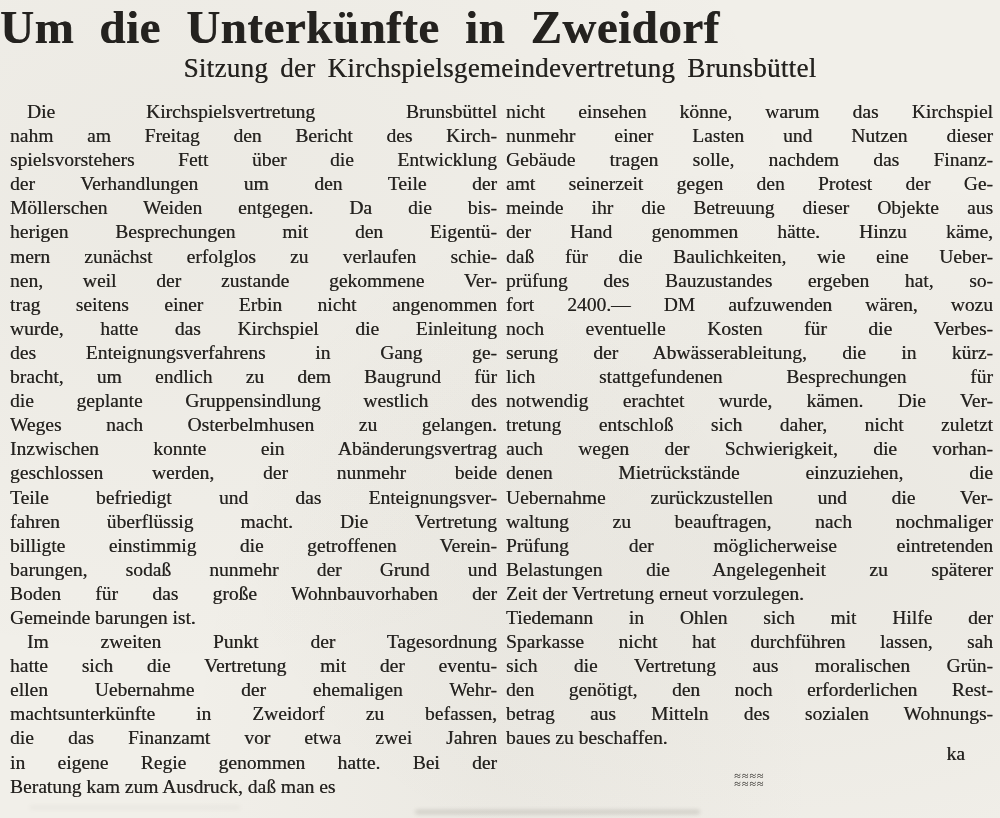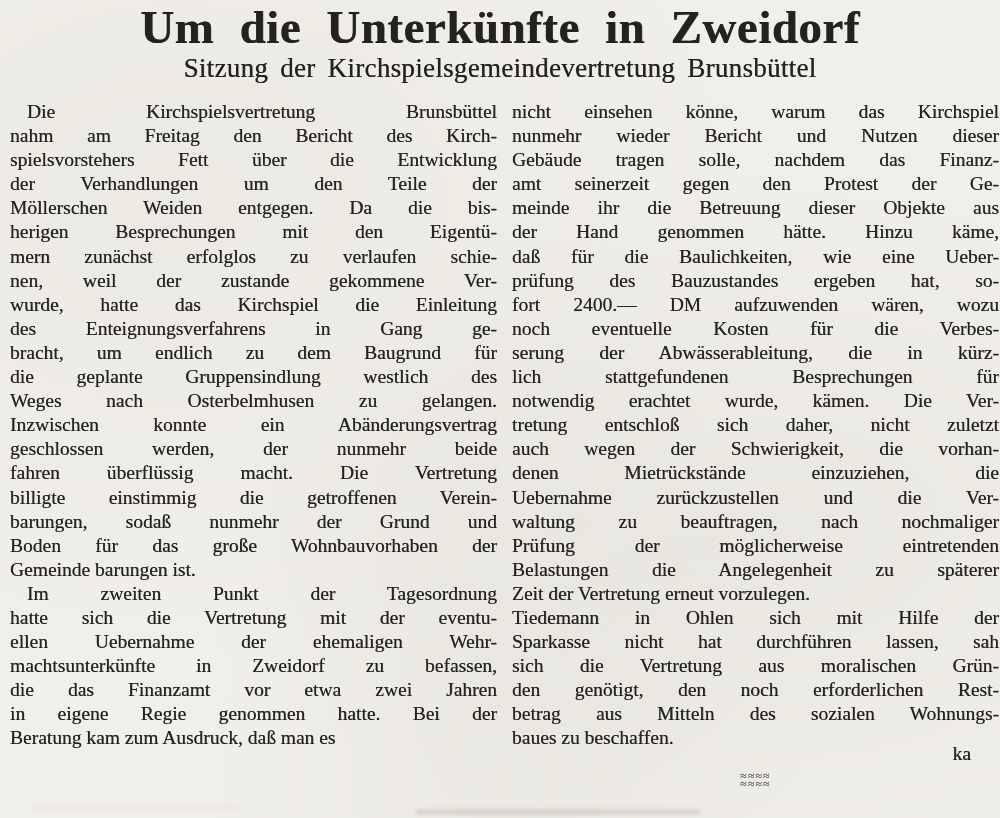--- a/index.html
+++ b/index.html
@@ -10,35 +10,35 @@
     background-image:
       radial-gradient(ellipse at 18% 25%, rgba(90,85,70,0.035), transparent 55%),
       radial-gradient(ellipse at 78% 65%, rgba(90,85,70,0.05), transparent 50%),
       radial-gradient(ellipse at 50% 95%, rgba(90,85,70,0.04), transparent 45%);
     overflow:hidden;
     font-family:"Liberation Serif", serif;
     color:var(--ink,#24221f);
   }
   .headline {
     position:absolute; top:0; left:0; width:100%;
-    margin:0; text-align:center;
+    margin:0; text-align:left;
     font-size:47px; font-weight:bold;
     letter-spacing:0.5px; word-spacing:13px;
     text-shadow:0.5px 0.3px 0 rgba(25,23,20,0.75);
   }
   .subheadline {
     position:absolute; top:53px; left:0; width:100%;
     margin:0; text-align:center;
     font-size:27px; font-weight:normal;
     letter-spacing:0.3px; word-spacing:5px;
     text-shadow:0.4px 0.2px 0 rgba(25,23,20,0.7);
   }
   .columns {
     position:absolute; top:100px; left:10px;
-    display:flex; gap:15px;
+    display:flex; gap:9px;
   }
   .col { width:487px; font-size:19.5px; line-height:24.1px; }
   .line {
     text-align:justify;
     text-align-last:justify;
     text-shadow:0.35px 0.2px 0 rgba(30,28,24,0.65);
   }
   .line.last { text-align-last:left; }
   .line.indent { text-indent:17px; }
   .line.sigline { display:flex; justify-content:space-between; text-align:right; }
@@ -65,44 +65,46 @@
   <div class="columns">
     <div class="col">
         <div class="line indent">Die Kirchspielsvertretung Brunsbüttel</div>
         <div class="line">nahm am Freitag den Bericht des Kirch-</div>
         <div class="line">spielsvorstehers Fett über die Entwicklung</div>
         <div class="line">der Verhandlungen um den Teile der</div>
         <div class="line">Möllerschen Weiden entgegen. Da die bis-</div>
         <div class="line">herigen Besprechungen mit den Eigentü-</div>
         <div class="line">mern zunächst erfolglos zu verlaufen schie-</div>
         <div class="line">nen, weil der zustande gekommene Ver-</div>
+        <div class="line">trag seitens einer Erbin nicht angenommen</div>
         <div class="line">wurde, hatte das Kirchspiel die Einleitung</div>
         <div class="line">des Enteignungsverfahrens in Gang ge-</div>
         <div class="line">bracht, um endlich zu dem Baugrund für</div>
         <div class="line">die geplante Gruppensindlung westlich des</div>
         <div class="line">Weges nach Osterbelmhusen zu gelangen.</div>
         <div class="line">Inzwischen konnte ein Abänderungsvertrag</div>
         <div class="line">geschlossen werden, der nunmehr beide</div>
+        <div class="line">Teile befriedigt und das Enteignungsver-</div>
         <div class="line">fahren überflüssig macht. Die Vertretung</div>
         <div class="line">billigte einstimmig die getroffenen Verein-</div>
         <div class="line">barungen, sodaß nunmehr der Grund und</div>
         <div class="line">Boden für das große Wohnbauvorhaben der</div>
         <div class="line last">Gemeinde barungen ist.</div>
         <div class="line indent">Im zweiten Punkt der Tagesordnung</div>
         <div class="line">hatte sich die Vertretung mit der eventu-</div>
         <div class="line">ellen Uebernahme der ehemaligen Wehr-</div>
         <div class="line">machtsunterkünfte in Zweidorf zu befassen,</div>
         <div class="line">die das Finanzamt vor etwa zwei Jahren</div>
         <div class="line">in eigene Regie genommen hatte. Bei der</div>
         <div class="line last">Beratung kam zum Ausdruck, daß man es</div>
       </div>
     <div class="col">
       <div>
           <div class="line">nicht einsehen könne, warum das Kirchspiel</div>
-          <div class="line">nunmehr wieder Bericht und Nutzen dieser</div>
+          <div class="line">nunmehr einer Lasten und Nutzen dieser</div>
           <div class="line">Gebäude tragen solle, nachdem das Finanz-</div>
           <div class="line">amt seinerzeit gegen den Protest der Ge-</div>
           <div class="line">meinde ihr die Betreuung dieser Objekte aus</div>
           <div class="line">der Hand genommen hätte. Hinzu käme,</div>
           <div class="line">daß für die Baulichkeiten, wie eine Ueber-</div>
           <div class="line">prüfung des Bauzustandes ergeben hat, so-</div>
           <div class="line">fort 2400.— DM aufzuwenden wären, wozu</div>
           <div class="line">noch eventuelle Kosten für die Verbes-</div>
           <div class="line">serung der Abwässerableitung, die in kürz-</div>
           <div class="line">lich stattgefundenen Besprechungen für</div>

